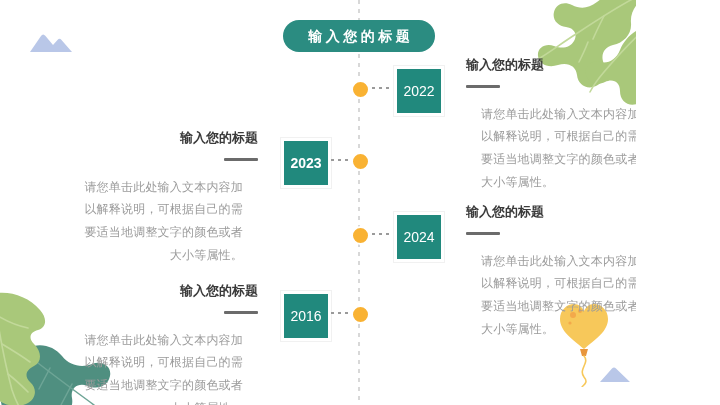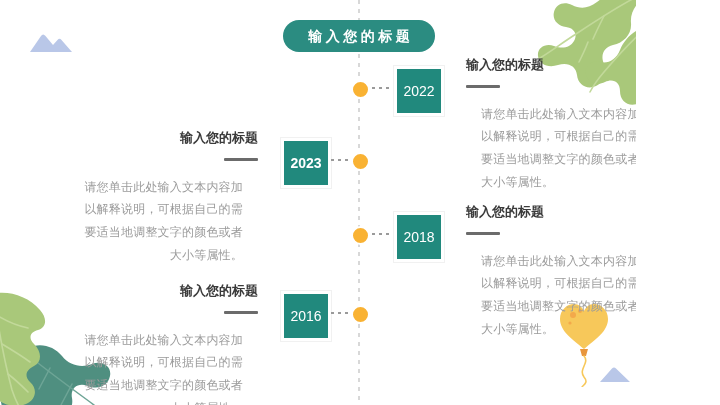--- a/index.html
+++ b/index.html
@@ -262,21 +262,21 @@
   <div class="text-block align-right" style="left:62px; top:130px;">
     <p class="block-title">输入您的标题</p>
     <div class="rule"></div>
     <p class="block-body">请您单击此处输入文本内容加以解释说明，可根据自己的需要适当地调整文字的颜色或者大小等属性。</p>
   </div>
 
   <div class="milestone">
     <div class="node-dot" style="left:351px; top:226px;"></div>
     <div class="connector" style="left:372px; top:233px; width:22px;"></div>
     <div class="year-box" style="left:394px; top:212px;">
-      <span class="year-text">2018</span>
+      <span class="year-text">2024</span>
     </div>
   </div>
   <div class="text-block align-left" style="left:466px; top:204px;">
     <p class="block-title">输入您的标题</p>
     <div class="rule"></div>
     <p class="block-body">请您单击此处输入文本内容加以解释说明，可根据自己的需要适当地调整文字的颜色或者大小等属性。</p>
   </div>
 
   <div class="milestone">
     <div class="year-box" style="left:281px; top:291px;">

